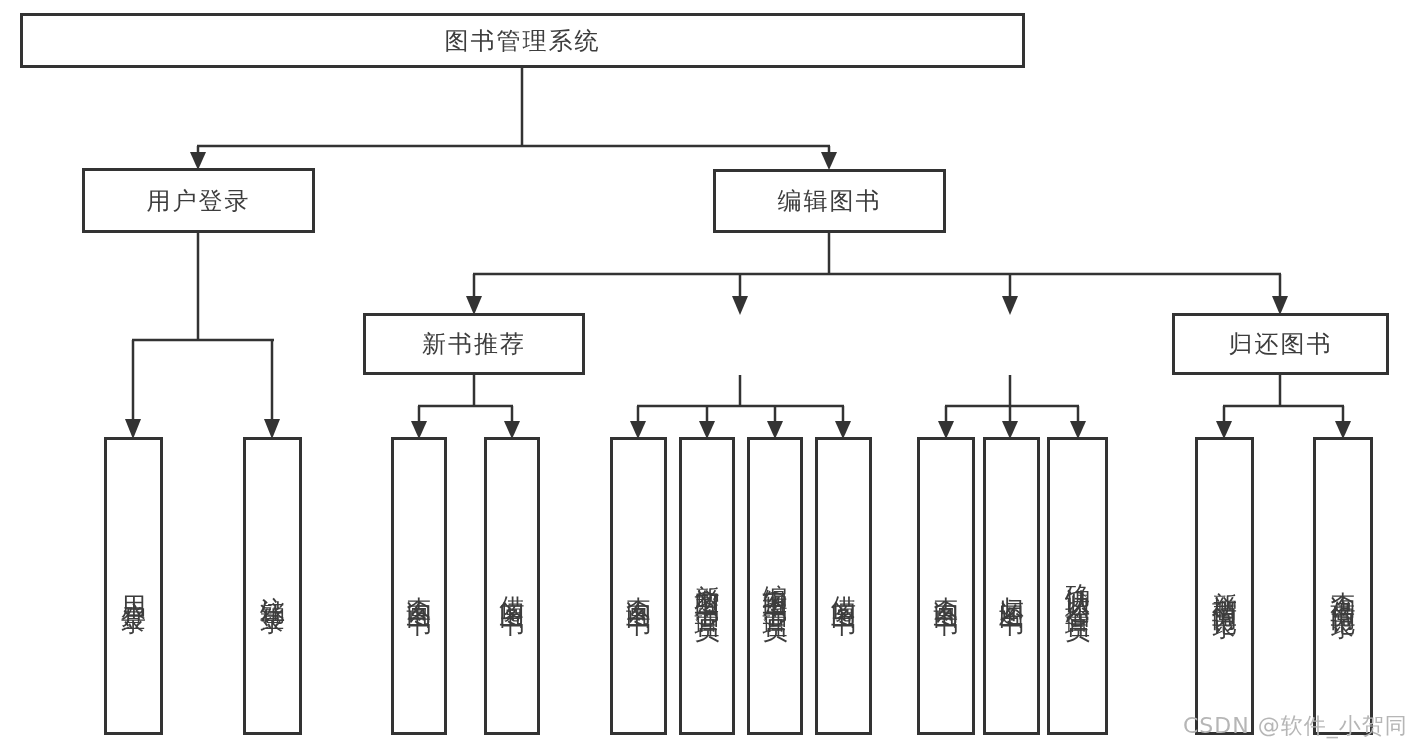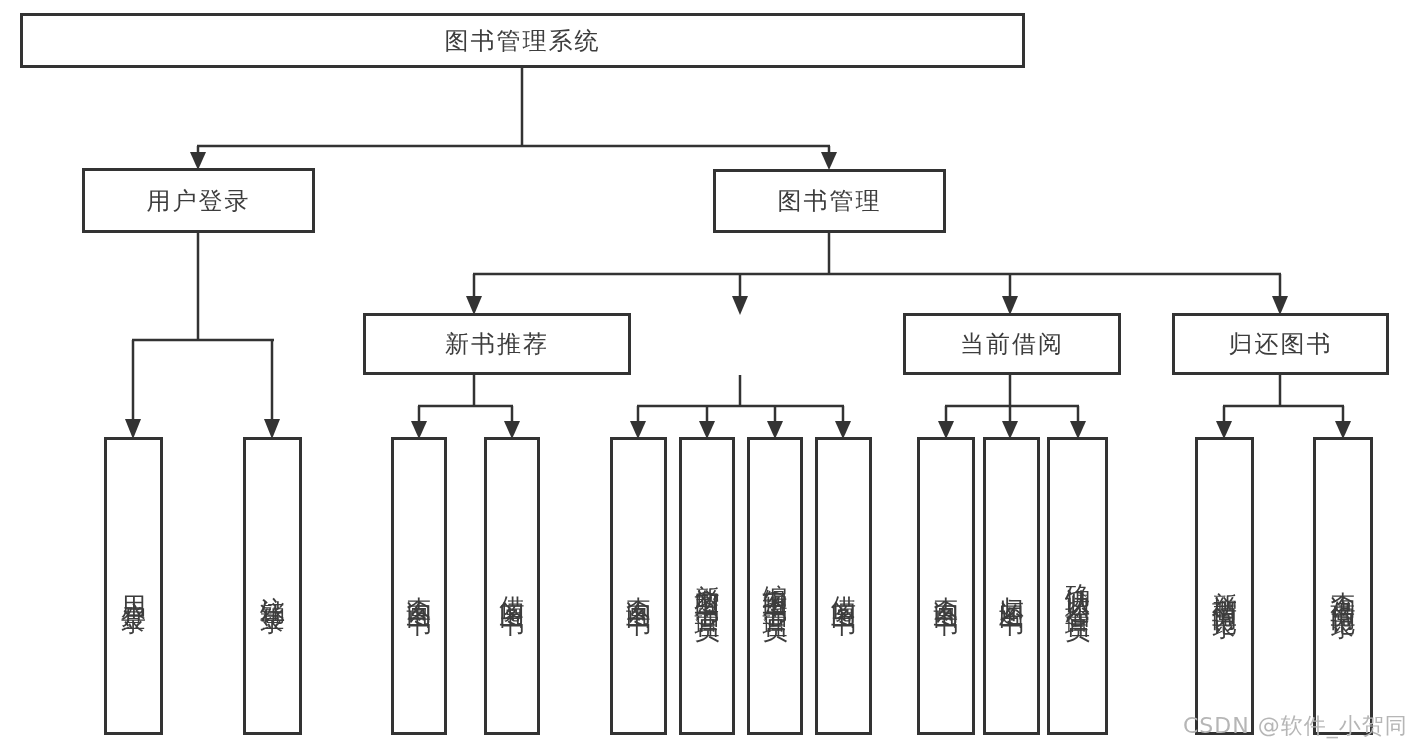--- a/index.html
+++ b/index.html
@@ -137,28 +137,25 @@
   </svg>
 
   <div class="node h" style="left:20px;top:13px;width:1005px;height:55px">
     <span class="lbl">图书管理系统</span>
   </div>
 
   <div class="node h" style="left:82px;top:168px;width:233px;height:65px">
     <span class="lbl">用户登录</span>
   </div>
   <div class="node h" style="left:713px;top:169px;width:233px;height:64px">
-    <span class="lbl">图书管理</span>
-  </div>
-
-  <div class="node h" style="left:363px;top:313px;width:268px;height:62px">
+    <span class="lbl">编辑图书</span>
+  </div>
+
+  <div class="node h" style="left:363px;top:313px;width:222px;height:62px">
     <span class="lbl">新书推荐</span>
-  </div>
-  <div class="node h" style="left:903px;top:313px;width:218px;height:62px">
-    <span class="lbl">当前借阅</span>
   </div>
   <div class="node h" style="left:1172px;top:313px;width:217px;height:62px">
     <span class="lbl">归还图书</span>
   </div>
 
   <div class="node v" style="left:104px;top:437px;width:59px;height:298px">
     <span class="vlbl">用户登录</span>
   </div>
   <div class="node v" style="left:243px;top:437px;width:59px;height:298px">
     <span class="vlbl">注销登录</span>

